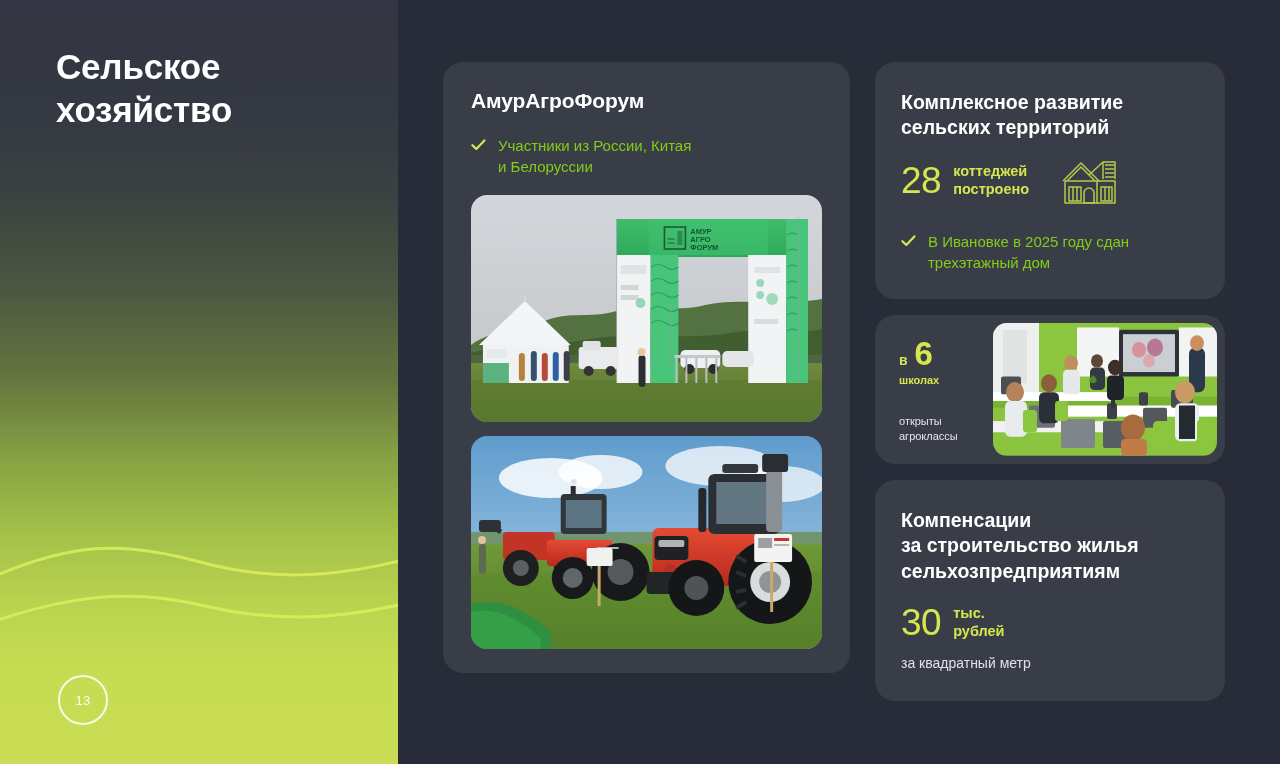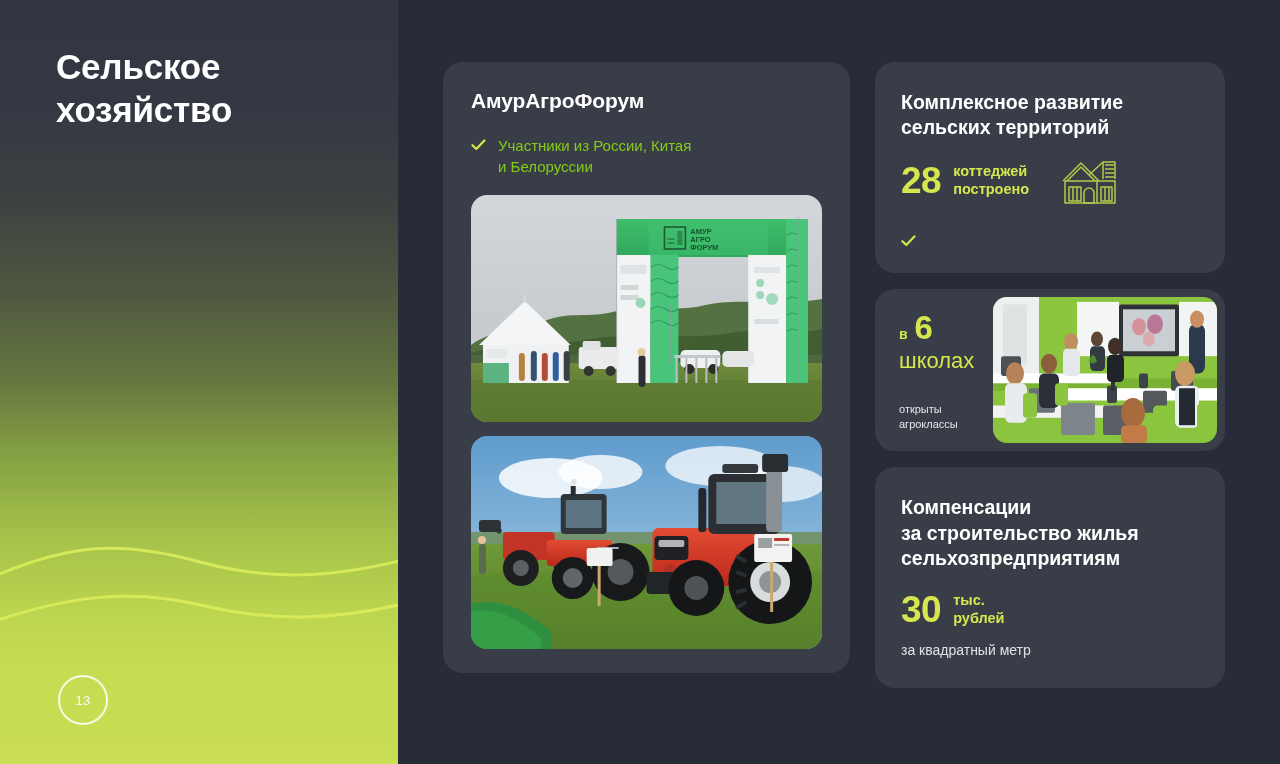--- a/index.html
+++ b/index.html
@@ -146,21 +146,21 @@
     margin: 0 0 16px 0;
   }
   .stat-row {
     display: flex;
     align-items: center;
     gap: 12px;
   }
   .stat-num {
     color: #d5e64e;
     font-size: 37px;
-    font-weight: bold;
+    font-weight: normal;
     line-height: 1;
     letter-spacing: -0.5px;
   }
   .stat-unit {
     color: #d5e64e;
     font-size: 14.5px;
     font-weight: bold;
     line-height: 1.22;
     white-space: pre-line;
   }
@@ -184,22 +184,22 @@
   .schools-head {
     display: flex;
     align-items: baseline;
     gap: 7px;
     color: #d5e64e;
   }
   .schools-prefix { font-size: 14px; font-weight: bold; }
   .schools-count { font-size: 33px; font-weight: bold; line-height: 1; }
   .schools-word {
     color: #d5e64e;
-    font-size: 22px;
-    font-weight: normal;
+    font-size: 11px;
+    font-weight: bold;
     margin-top: 4px;
   }
   .schools-sub {
     color: #e4e6ea;
     font-size: 11px;
     line-height: 1.35;
     margin-top: 28px;
     white-space: pre-line;
   }
   .schools-photo {
@@ -457,20 +457,22 @@
               </g>
             </svg>
           </span>
         </div>
         <div class="bullet-row krs-note">
           <span class="check">
             <svg width="15" height="12" viewBox="0 0 15 12">
               <path d="M1.4,6.2 L5.3,9.9 L13.4,1.4" fill="none" stroke="#d5e64e" stroke-width="2.2" stroke-linecap="round" stroke-linejoin="round"></path>
             </svg>
           </span>
+          <span class="bullet-text">В Ивановке в 2025 году сдан
+трехэтажный дом</span>
         </div>
       </div>
 
       <div class="card schools-card">
         <div class="schools-left">
           <div class="schools-head">
             <span class="schools-prefix">в</span>
             <span class="schools-count">6</span>
           </div>
           <div class="schools-word">школах</div>

